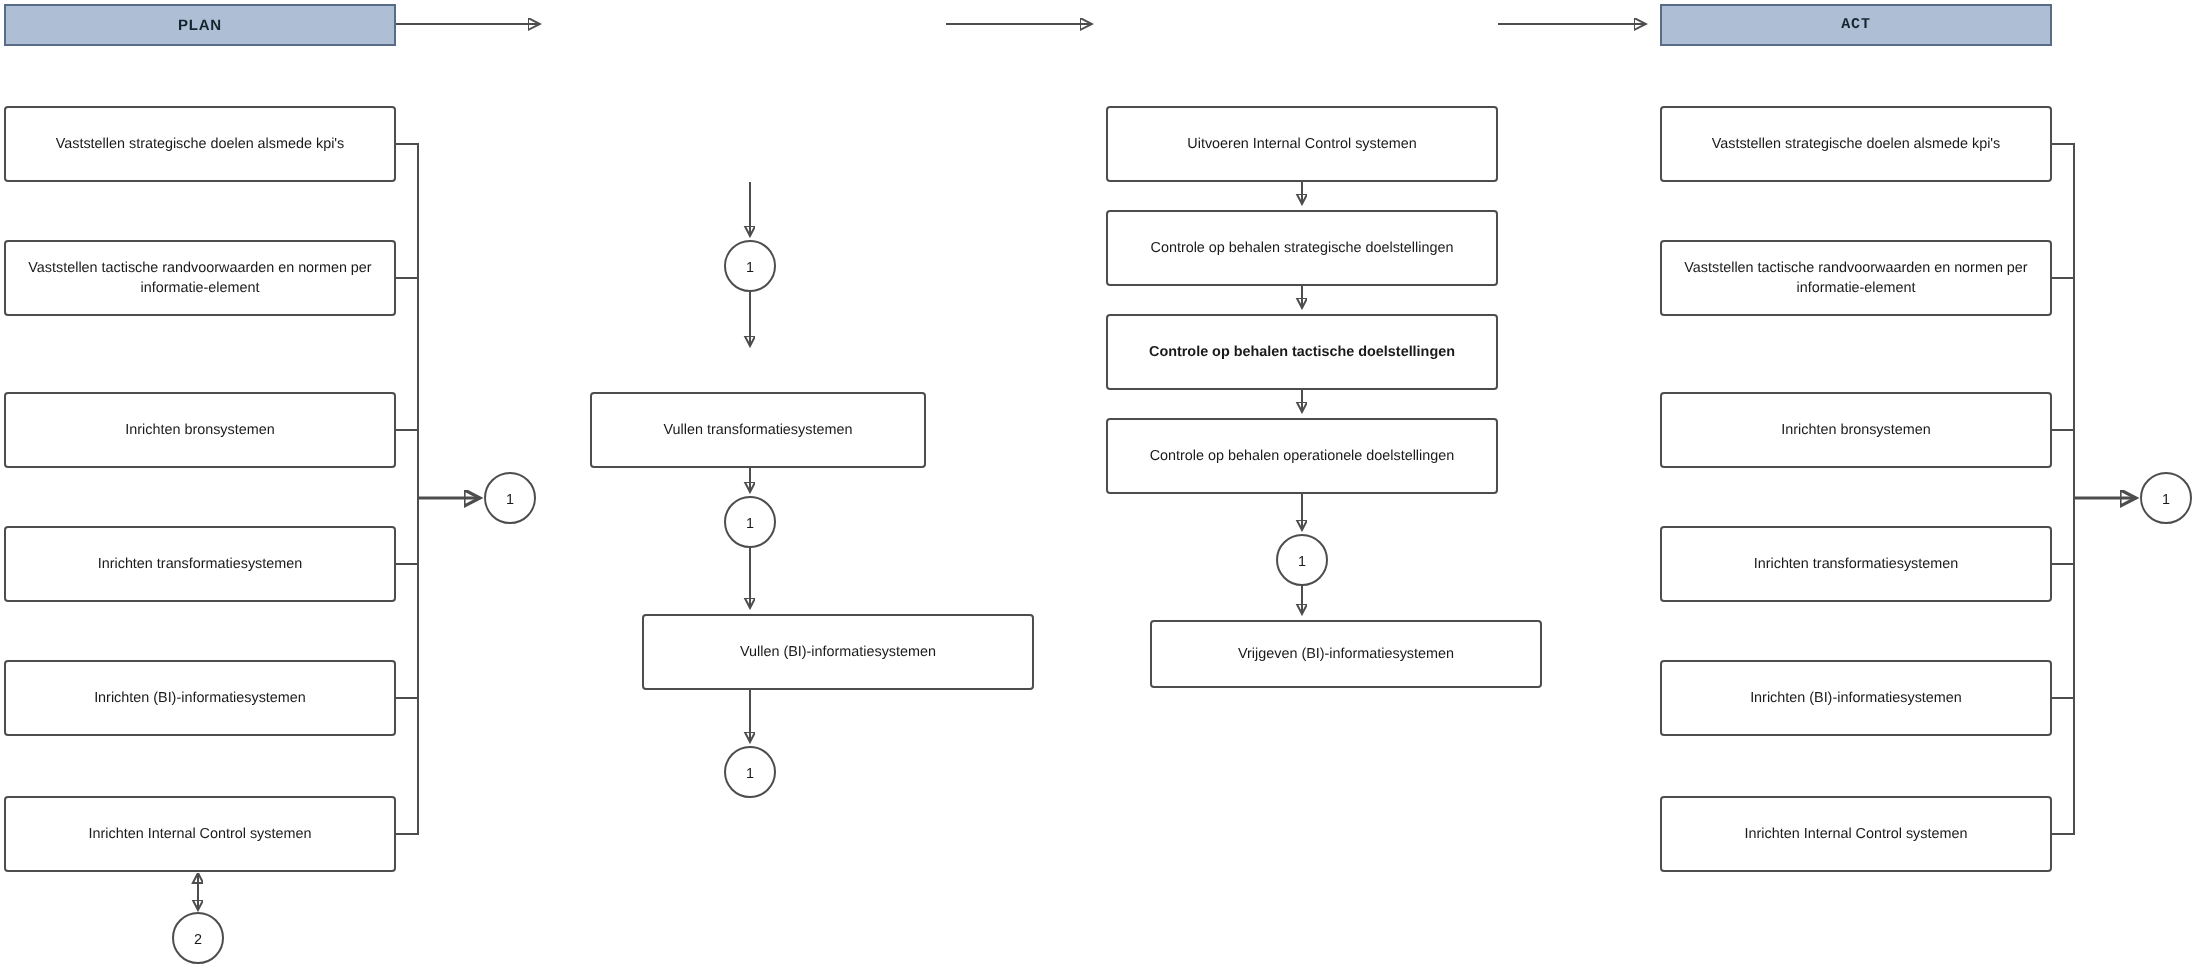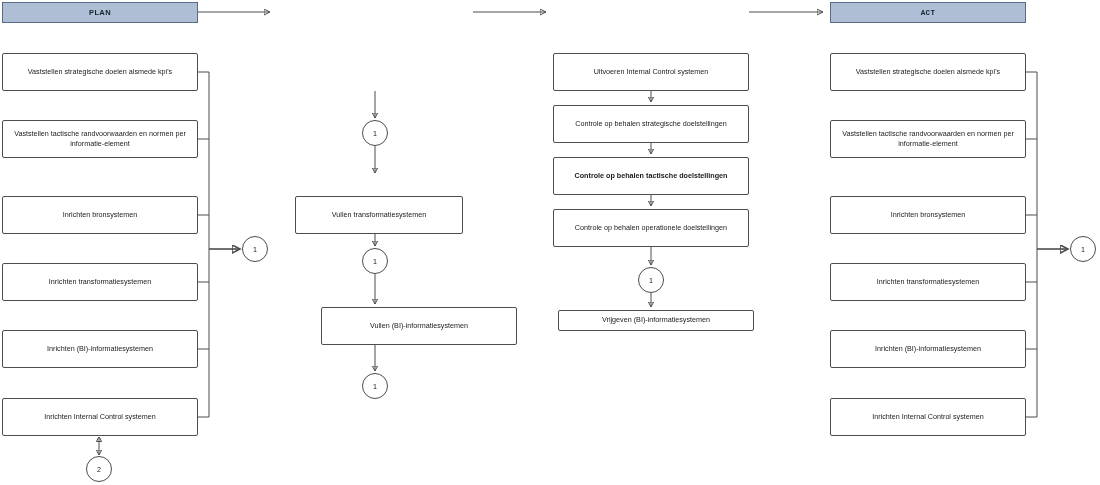--- a/index.html
+++ b/index.html
@@ -194,21 +194,21 @@
   </div>
   <div class="pbox" style="left:553px; top:105px; width:196px; height:38px;">
     <span class="pbox-label">Controle op behalen strategische doelstellingen</span>
   </div>
   <div class="pbox" style="left:553px; top:157px; width:196px; height:38px;font-weight:bold;">
     <span class="pbox-label">Controle op behalen tactische doelstellingen</span>
   </div>
   <div class="pbox" style="left:553px; top:209px; width:196px; height:38px;">
     <span class="pbox-label">Controle op behalen operationele doelstellingen</span>
   </div>
-  <div class="pbox" style="left:558px; top:310px; width:196px; height:21px;">
+  <div class="pbox" style="left:575px; top:310px; width:196px; height:34px;">
     <span class="pbox-label">Vrijgeven (BI)-informatiesystemen</span>
   </div>
 
   <div class="conn-circle" style="left:638px; top:267px;">
     <span class="conn-label">1</span>
   </div>
 
   <div class="pbox" style="left:830px; top:53px;  width:196px; height:38px;">
     <span class="pbox-label">Vaststellen strategische doelen alsmede kpi's</span>
   </div>

